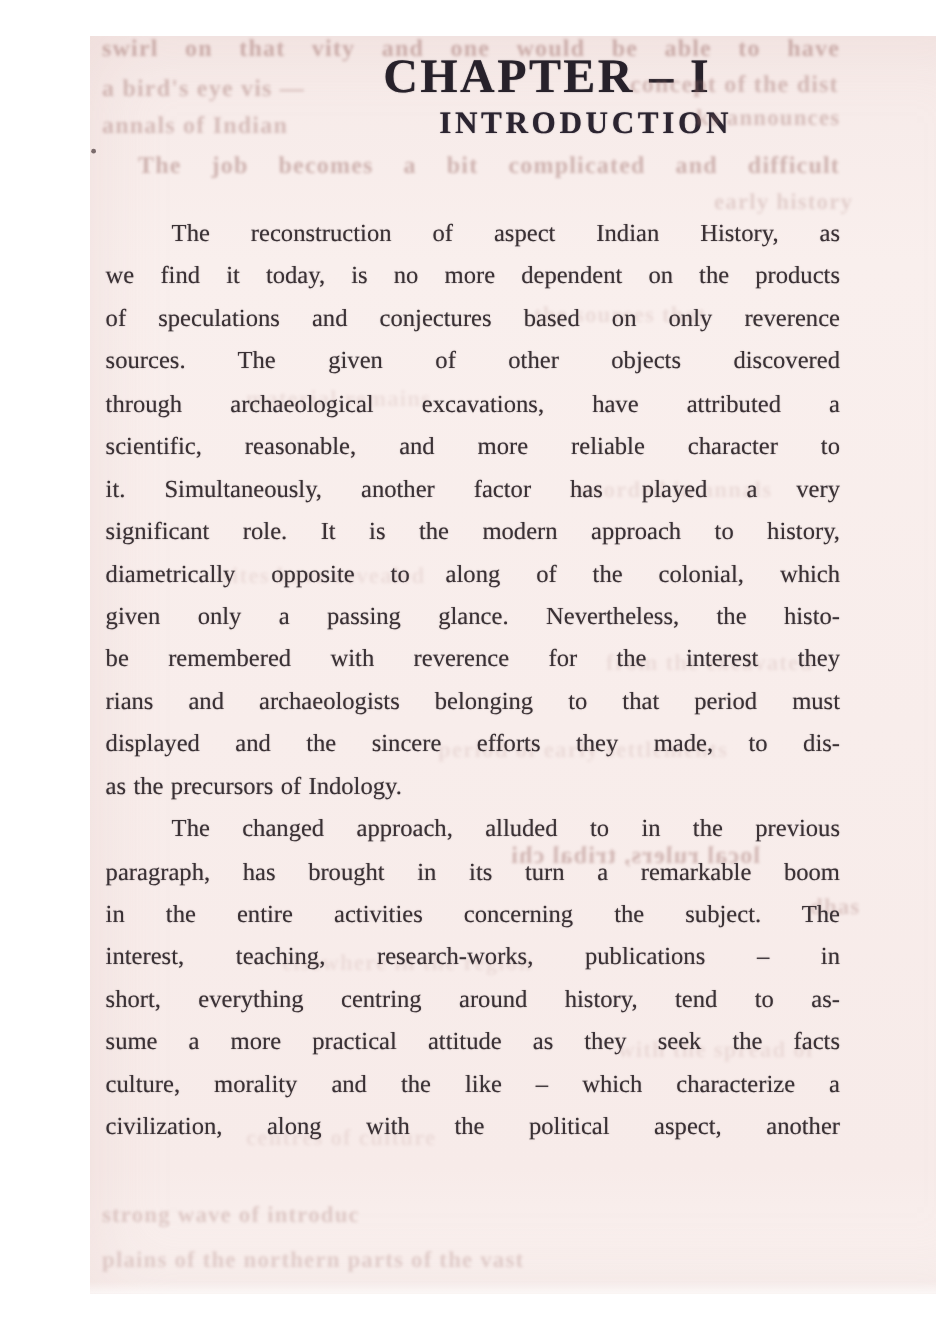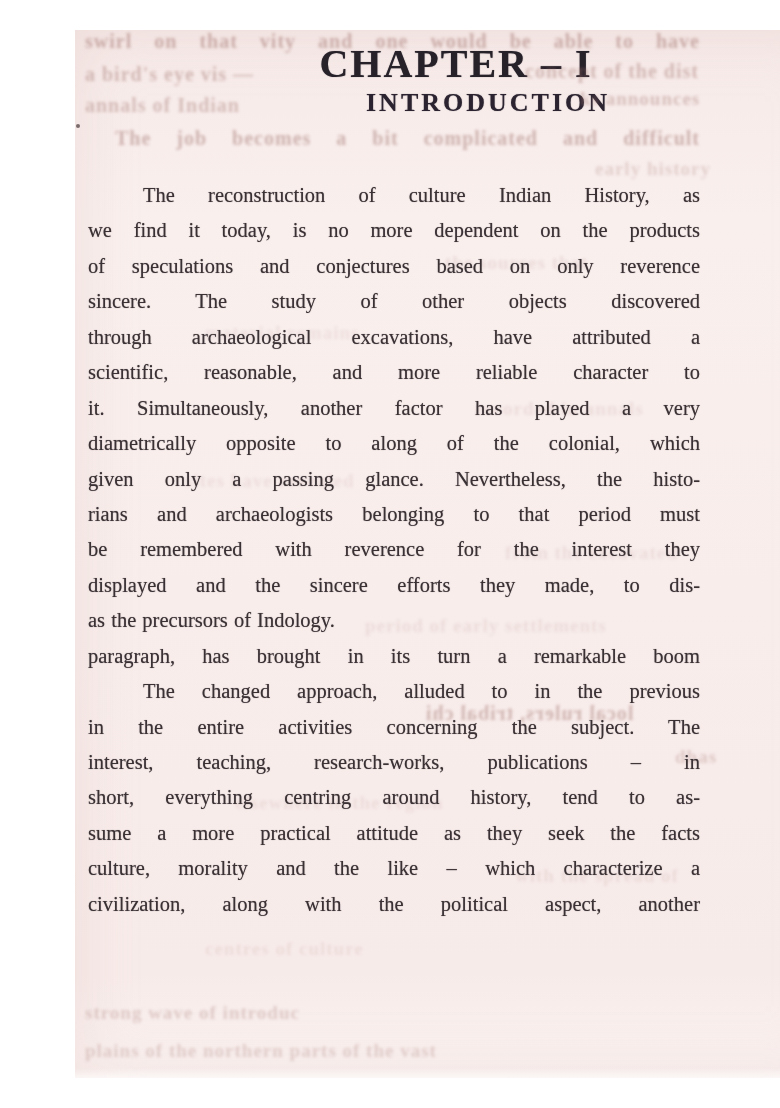--- a/index.html
+++ b/index.html
@@ -64,37 +64,38 @@
 </style>
 </head>
 <body>
 
 <div class="page">
   <div class="speck"></div>
   <h1 class="chapter-title" style="margin:0">CHAPTER – I</h1>
   <h2 class="section-title" style="margin:0">INTRODUCTION</h2>
   <div class="body-text">
       <div class="para">
-        <div class="bline ind">The reconstruction of culture Indian History, as</div>
+        <div class="bline ind">The reconstruction of aspect Indian History, as</div>
         <div class="bline">we find it today, is no more dependent on the products</div>
         <div class="bline">of speculations and conjectures based on only reverence</div>
-        <div class="bline">sincere. The study of other objects discovered</div>
+        <div class="bline">sources. The given of other objects discovered</div>
         <div class="bline">through archaeological excavations, have attributed a</div>
         <div class="bline">scientific, reasonable, and more reliable character to</div>
         <div class="bline">it. Simultaneously, another factor has played a very</div>
+        <div class="bline">significant role. It is the modern approach to history,</div>
         <div class="bline">diametrically opposite to along of the colonial, which</div>
         <div class="bline">given only a passing glance. Nevertheless, the histo-</div>
+        <div class="bline">be remembered with reverence for the interest they</div>
         <div class="bline">rians and archaeologists belonging to that period must</div>
-        <div class="bline">be remembered with reverence for the interest they</div>
         <div class="bline">displayed and the sincere efforts they made, to dis-</div>
         <div class="bline noj">as the precursors of Indology.</div>
       </div>
       <div class="para">
+        <div class="bline ind">The changed approach, alluded to in the previous</div>
         <div class="bline">paragraph, has brought in its turn a remarkable boom</div>
-        <div class="bline ind">The changed approach, alluded to in the previous</div>
         <div class="bline">in the entire activities concerning the subject. The</div>
         <div class="bline">interest, teaching, research-works, publications – in</div>
         <div class="bline">short, everything centring around history, tend to as-</div>
         <div class="bline">sume a more practical attitude as they seek the facts</div>
         <div class="bline">culture, morality and the like – which characterize a</div>
         <div class="bline">civilization, along with the political aspect, another</div>
       </div>
     </div>
   <div class="edge-fade"></div>
 <div class="bleed spread" style="left: 10px; top: 0px; width: 615px; font-size: 20px; opacity: 0.5;">swirl on that vity and one would be able to have</div>

